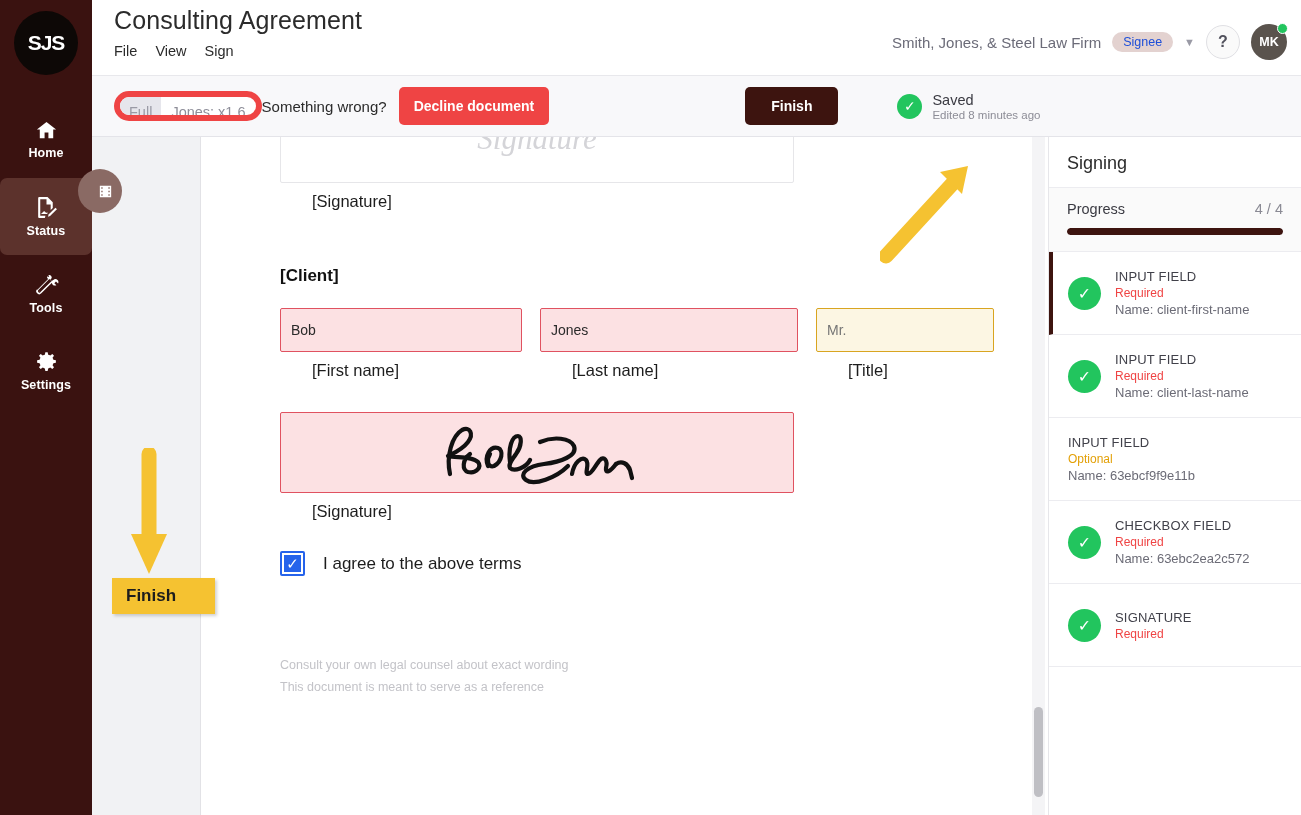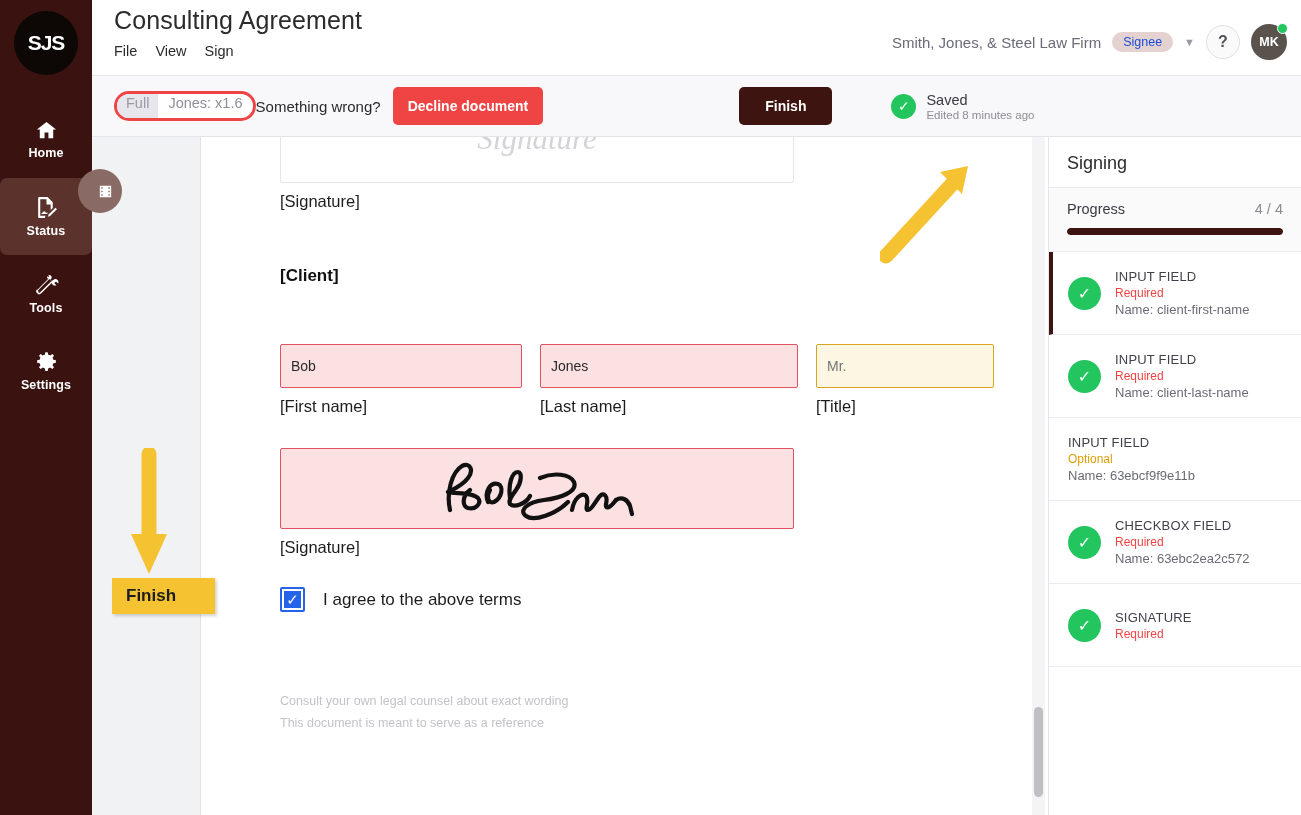--- a/index.html
+++ b/index.html
@@ -67,21 +67,21 @@
   }
 
   
   .toolbar {
     height: 62px; background: #f8f8fa; border-top: 1px solid #e8e8ec;
     border-bottom: 1px solid #e4e4e9;
     display: flex; align-items: center; padding: 0 0 0 22px; flex: 0 0 62px;
     position: relative;
   }
   .zoomgrp {
-    display: flex; align-items: flex-end; border: 3px solid #ef4444;
+    display: flex; align-items: flex-start; border: 6px solid #ef4444;
     border-radius: 16px; overflow: hidden; background: #fff; height: 30px;
   }
   .zoom-full {
     background: #e6e6ec; color: #9a9aa5; font-size: 14.5px;
     padding: 0 9px; height: 30px; display: flex; align-items: center; cursor: pointer;
   }
   .zoom-lvl {
     color: #8e8e99; font-size: 14.5px; padding: 0 10px;
     height: 30px; display: flex; align-items: center; cursor: pointer;
   }
@@ -122,28 +122,28 @@
   .page { padding: 0 0 0 79px; position: relative; }
 
   .sigbox-top {
     width: 514px; height: 88px; border: 1px solid #e6e6e9; border-radius: 2px;
     margin-top: -42px; display: flex; align-items: center; justify-content: center;
   }
   .sig-placeholder {
     font-family: "Liberation Serif", serif; font-style: italic;
     font-size: 31px; color: #d4d4d8;
   }
-  .fieldlabel { font-size: 16.5px; color: #1d1d1d; margin-top: 9px; }
+  .fieldlabel { font-size: 16.5px; color: #1d1d1d; margin-top: 9px; margin-left: 32px; }
   .client-h { font-size: 17px; font-weight: bold; color: #111; margin-top: 55px; }
 
   .row { display: flex; gap: 18px; margin-top: 22px; }
   .fld { position: relative; }
   .fld input {
     width: 100%; height: 44px; font-size: 14px; padding: 0 10px;
-    font-family: "Liberation Sans", sans-serif; border-radius: 2px; outline: none; margin-top: 36px;
+    font-family: "Liberation Sans", sans-serif; border-radius: 2px; outline: none;
   }
   .fld.req input { background: #fce1e3; border: 1px solid #e05260; color: #2a2a2a; }
   .fld.opt input { background: #fcf6e3; border: 1px solid #d9a520; color: #2a2a2a; }
   .fld.w1 { width: 242px; } .fld.w2 { width: 258px; } .fld.w3 { width: 178px; }
 
   .sig-filled {
     width: 514px; height: 81px; background: #fce1e3; border: 1px solid #e05260;
     border-radius: 2px; margin-top: 32px; display: flex;
     align-items: center; justify-content: center;
   }

